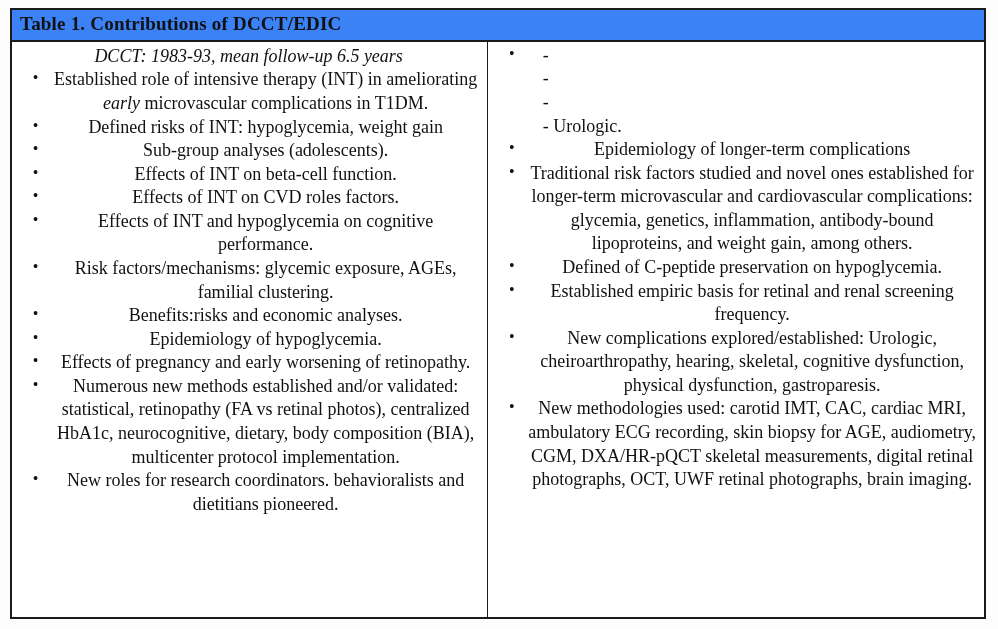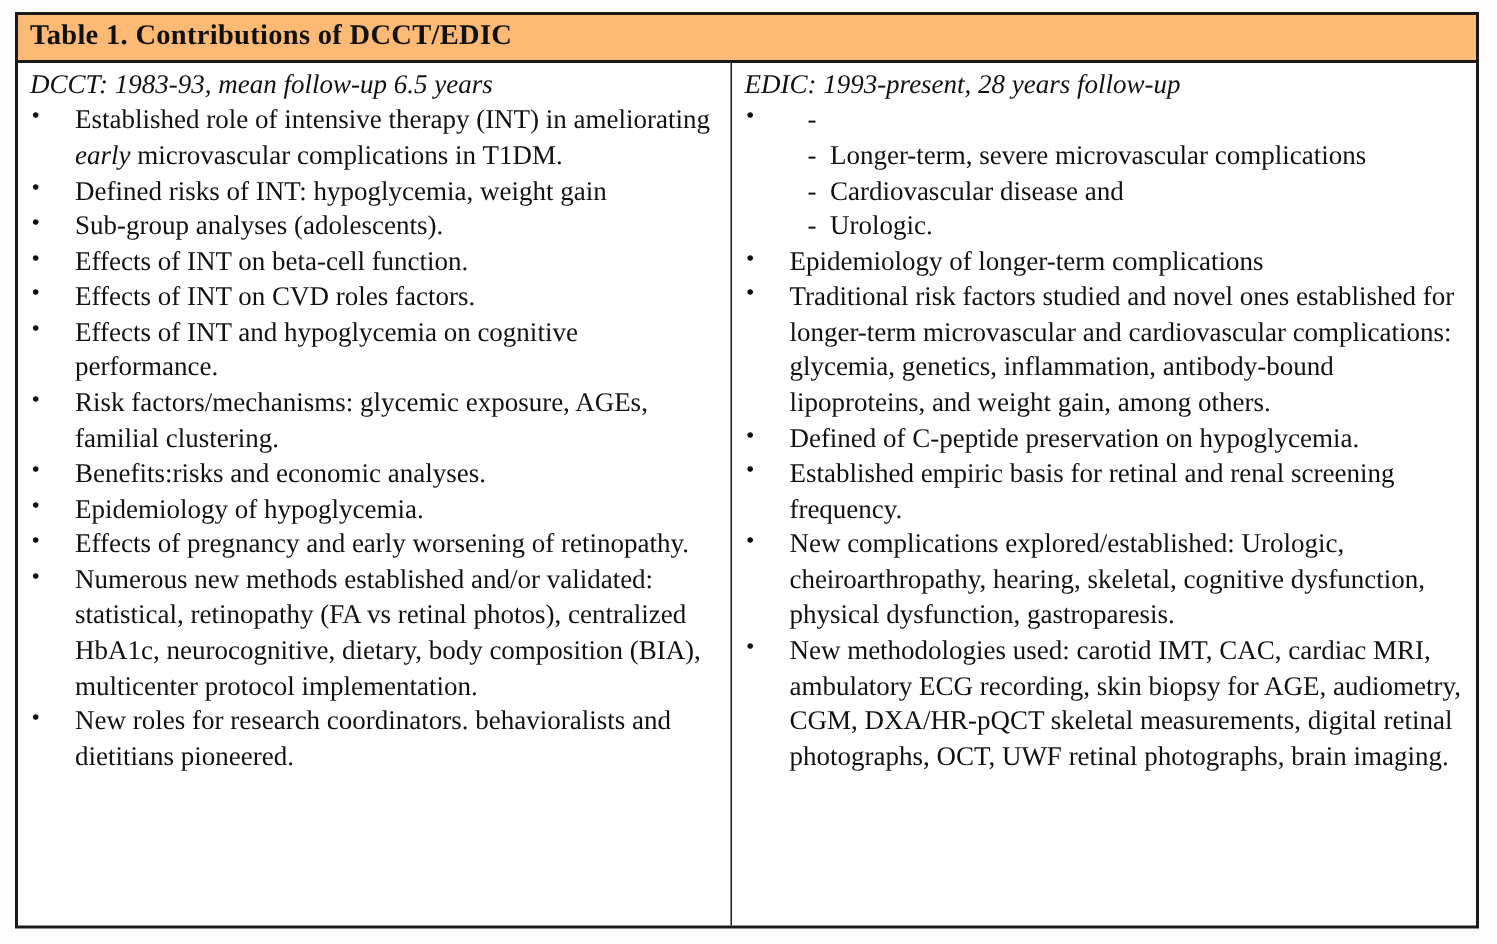--- a/index.html
+++ b/index.html
@@ -11,29 +11,29 @@
   .page { position: relative; width: 998px; height: 629px; background: #fdfdfd; }
   .tbl {
     position: absolute;
     left: 10px; top: 8px;
     width: 976px; height: 611px;
     border: 2px solid #1a1a1a;
     background: #ffffff;
     overflow: hidden;
   }
   .title-row {
-    background: #fdba74;
+    background: #3b82f6;
     border-bottom: 2px solid #1a1a1a;
     font-weight: bold;
     font-size: 19px;
     line-height: 1.2;
     padding: 3px 8px 4px 8px;
     letter-spacing: 0.2px;
   }
-  .cols { display: flex; height: calc(100% - 31px); }
+  .cols { display: flex; height: calc(100% - 31px); text-align: center; }
   .col { padding: 2px 6px 2px 0; }
   .col-left  { width: 49%; border-right: 1.5px solid #1a1a1a; }
   .col-right { width: 51%; }
   .col-header {
     font-style: italic;
     font-size: 18px;
     line-height: 1.31;
     padding: 1px 4px 0 8px;
   }
   ul.bullets { list-style: none; }
@@ -107,36 +107,33 @@
             <span class="t">Numerous new methods established and/or validated: statistical, retinopathy (FA vs retinal photos), centralized HbA1c, neurocognitive, dietary, body composition (BIA), multicenter protocol implementation.</span>
           </li>
           <li>
             <span class="m">•</span>
             <span class="t">New roles for research coordinators. behavioralists and dietitians pioneered.</span>
           </li>
         </ul>
       </div>
 
       <div class="col col-right">
-        <div class="col-header">EDIC: 1993-present, 28 years follow-up</div>
         <ul class="bullets">
           <li>
             <span class="m">•</span>
             <span class="t">
               <ul class="subs">
                 <li>
                   <span class="dm">-</span>
                 </li>
                 <li>
                   <span class="dm">-</span>
-                  <span>Longer-term, severe microvascular complications</span>
                 </li>
                 <li>
                   <span class="dm">-</span>
-                  <span>Cardiovascular disease and</span>
                 </li>
                 <li>
                   <span class="dm">-</span>
                   <span>Urologic.</span>
                 </li>
               </ul>
             </span>
           </li>
           <li>
             <span class="m">•</span>

